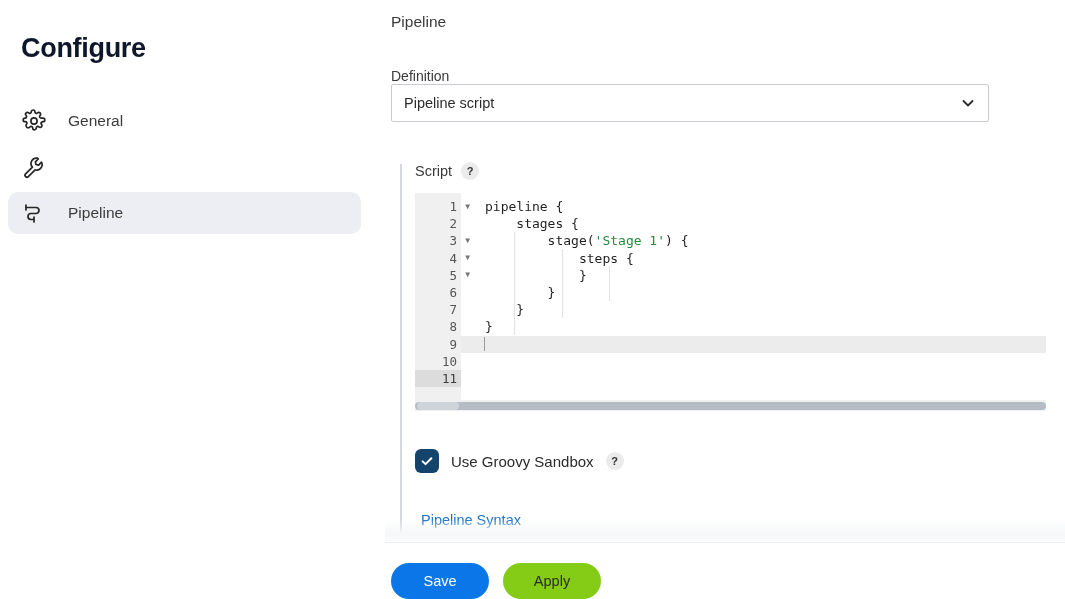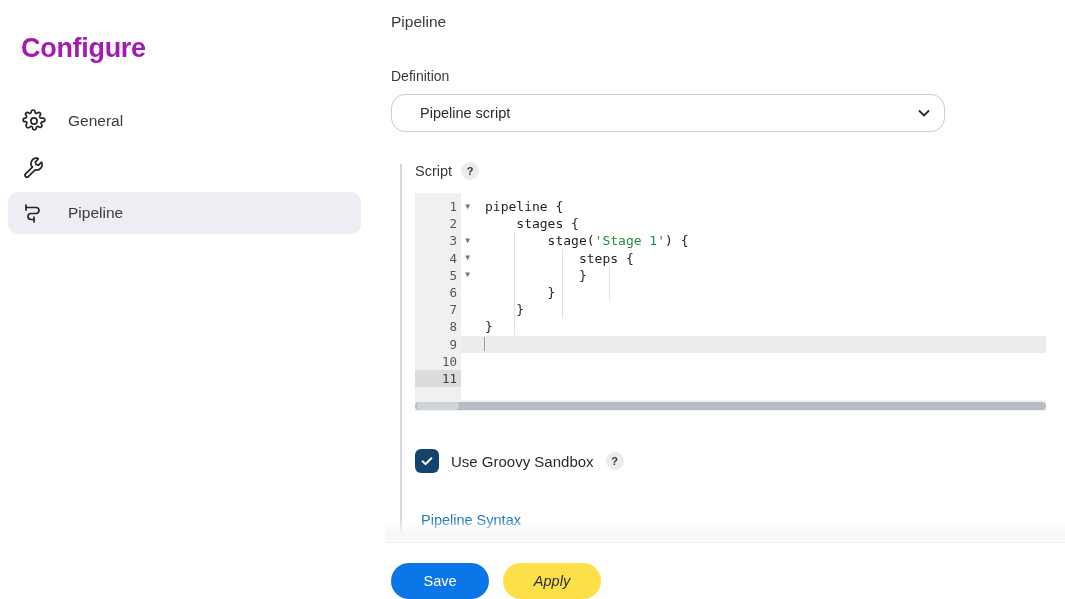--- a/index.html
+++ b/index.html
@@ -22,21 +22,21 @@
     padding: 0;
     background: #fff;
     position: relative;
   }
   .configure-title {
     position: absolute;
     left: 21px; top: 33px;
     font-size: 27px;
     font-weight: 700;
     letter-spacing: -0.3px;
-    color: #a21caf;
+    color: #0f172a;
   }
   .nav { position: absolute; left: 8px; top: 100px; width: 353px; }
   .nav-item {
     display: flex;
     align-items: center;
     gap: 22px;
     height: 42px;
     padding: 0 14px;
     border-radius: 10px;
     margin-bottom: 4px;
@@ -60,32 +60,32 @@
     font-size: 15.5px;
     color: #3a3a3a;
   }
 
   .field-label {
     font-size: 14px;
     color: #3a3a3a;
   }
 
   .definition-wrap { position: absolute; left: 6px; top: 68px; width: 666px; }
-  .definition-wrap .field-label { display: block; margin-bottom: 10px; }
+  .definition-wrap .field-label { display: block; }
 
   .select-box {
     position: relative;
-    width: 554px;
+    width: 598px;
     height: 38px;
     border: 1px solid #c9ccd1;
-    border-radius: 14px;
+    border-radius: 2px;
     background: #fff;
     display: flex;
     align-items: center;
-    padding: 0 28px;
+    padding: 0 12px;
     font-size: 14.5px;
     color: #2b2b2b;
     cursor: pointer;
   }
   .select-box .chev {
     position: absolute;
     right: 12px; top: 50%;
     transform: translateY(-50%);
     width: 16px; height: 16px;
   }
@@ -289,21 +289,21 @@
     height: 36px;
     border-radius: 18px;
     border: none;
     font-size: 14.5px;
     font-family: "Liberation Sans", sans-serif;
     cursor: pointer;
     padding: 0 22px;
     min-width: 98px;
   }
   .btn-primary { background: #0b76e8; color: #fff; }
-  .btn-secondary { background: #fde047; color: #2b2b2b; font-style: italic; }
+  .btn-secondary { background: #84cc16; color: #2b2b2b; }
 </style>
 </head>
 <body>
 
 <div class="page">
 
   <aside class="sidebar">
     <div class="configure-title">Configure</div>
 
     <nav class="nav">

